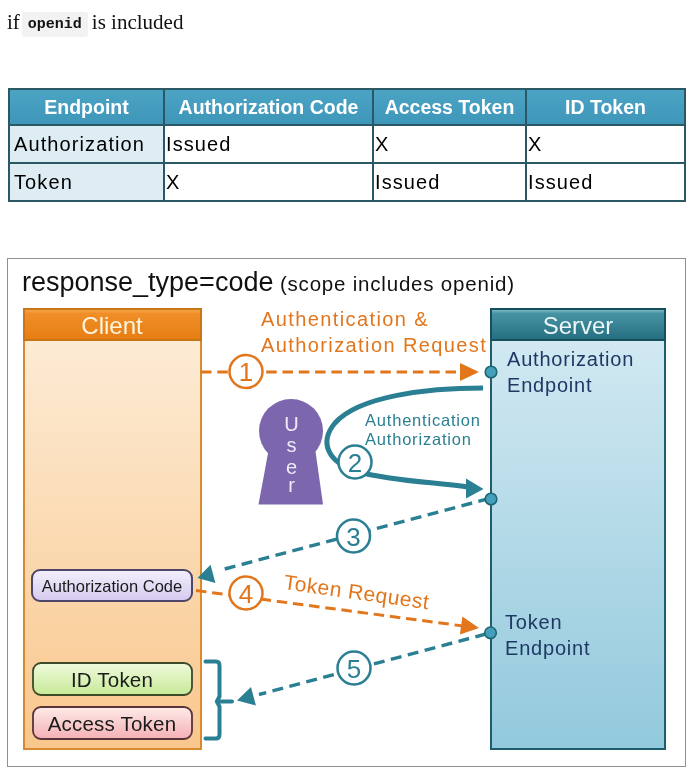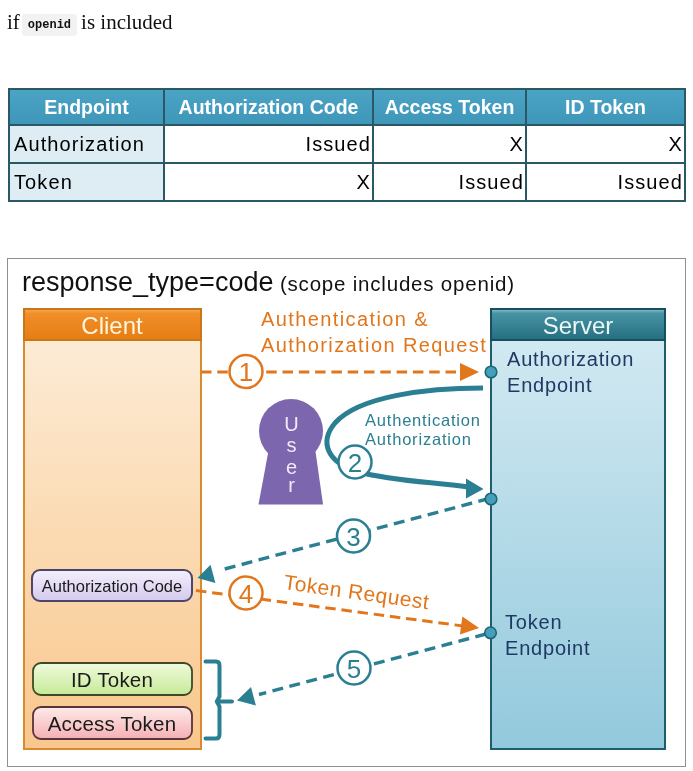--- a/index.html
+++ b/index.html
@@ -1,24 +1,24 @@
 <!DOCTYPE html>
 <html><head>
 <meta charset="utf-8">
 <style>
   html,body{margin:0;padding:0;background:#fff;width:693px;height:771px;overflow:hidden;}
   body{position:relative;font-family:"Liberation Sans",sans-serif;}
   .toptext{position:absolute;left:7px;top:10px;font-family:"Liberation Serif",serif;font-size:21px;color:#111;}
-  .toptext code{font-family:"Liberation Mono",monospace;font-weight:bold;font-size:12px;background:#f2f2f2;padding:4px 6px 4px 6px;border-radius:3px;vertical-align:1.5px;margin-left:2px;margin-right:4px;}
+  .toptext code{font-family:"Liberation Mono",monospace;font-weight:bold;font-size:15px;background:#f2f2f2;padding:4px 6px 4px 6px;border-radius:3px;vertical-align:1.5px;margin-left:2px;margin-right:4px;}
   table.tb{position:absolute;left:8px;top:88px;border-collapse:collapse;table-layout:fixed;width:676px;}
   table.tb td,table.tb th{border:2px solid #2a5864;overflow:hidden;}
   table.tb th{background:linear-gradient(180deg,#4ba4c4,#3e97b9);color:#fff;font-size:19.5px;font-weight:bold;text-align:center;height:32px;}
   table.tb td{font-size:20px;color:#000;height:34px;letter-spacing:1.1px;}
   td.rowhead{background:#ddedf3;text-align:left;padding-left:4px;}
-  td.c{text-align:right;background:#fff;margin-top:7px;}
+  td.c{text-align:left;background:#fff;margin-top:7px;}
   .diagram{position:absolute;left:7px;top:258px;width:557px;height:509px;}
 </style>
 </head>
 <body>
 <div class="toptext">if<code>openid</code>is included</div>
 <table class="tb">
   <colgroup>
       <col style="width:155px">
       <col style="width:209px">
       <col style="width:153px">

